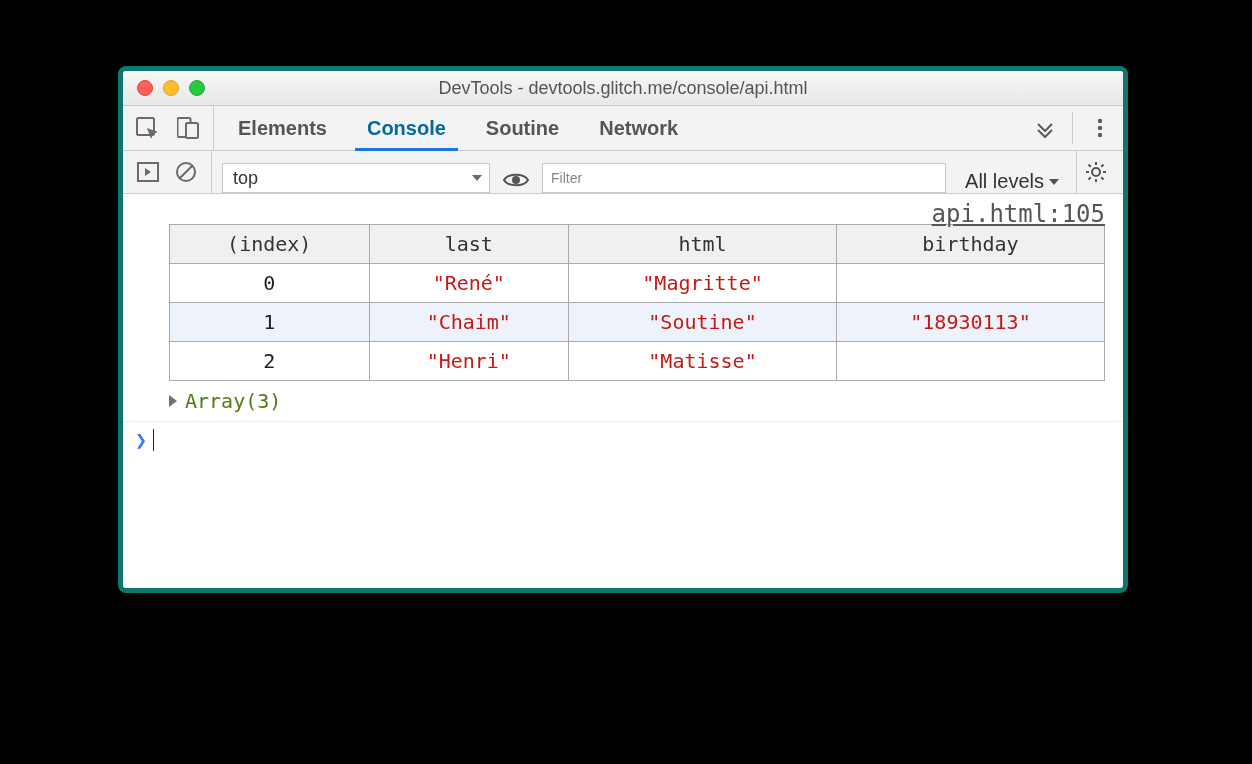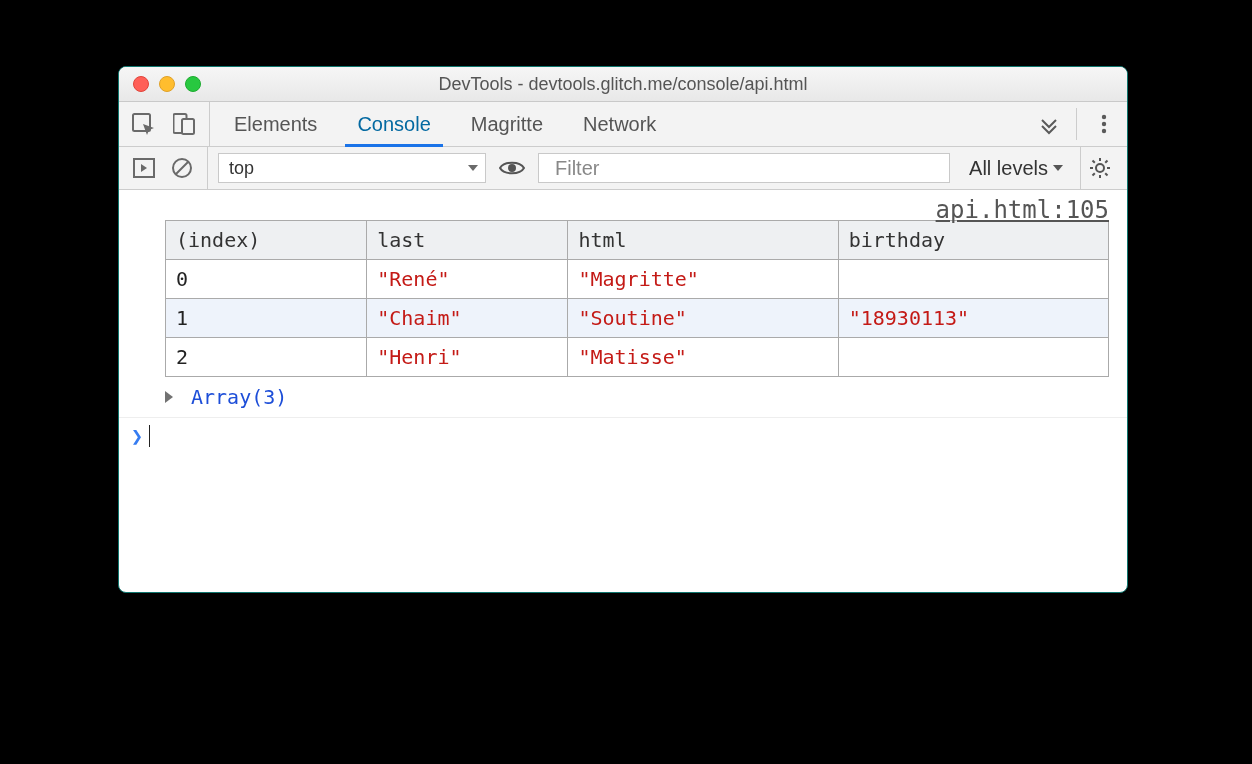--- a/index.html
+++ b/index.html
@@ -15,21 +15,21 @@
   .window {
     position: absolute;
     left: 118px;
     top: 66px;
     width: 1010px;
     height: 527px;
     background: #fff;
     border-radius: 8px;
     box-shadow: 0 20px 50px rgba(0,0,0,0.5);
     overflow: hidden;
-    border: 1px solid #0f766e;
+    border: 5px solid #0f766e;
     box-sizing: border-box;
   }
   
   .titlebar {
     height: 34px;
     background: linear-gradient(#f6f6f6, #e8e8e8);
     border-bottom: 1px solid #c9c9c9;
     display: flex;
     align-items: center;
     position: relative;
@@ -55,20 +55,21 @@
     color: #555;
     pointer-events: none;
   }
   
   .tabs-row {
     height: 44px;
     border-bottom: 1px solid #ccc;
     display: flex;
     align-items: stretch;
     background: #f3f3f3;
+    font-weight: bold;
   }
   .tabs-left {
     display: flex;
     align-items: center;
     padding: 0 12px;
     gap: 14px;
     border-right: 1px solid #ccc;
   }
   .icon-btn {
     display: inline-flex;
@@ -151,33 +152,33 @@
     padding: 0 6px 0 10px;
     font-size: 18px;
     color: #333;
     justify-content: space-between;
   }
   .eye-icon, .ban-icon, .exec-icon, .gear-icon {
     color: #6b6b6b;
   }
   .filter-mid {
     display: flex;
-    align-items: center;
+    align-items: flex-end;
     gap: 13px;
     padding: 0 10px;
     flex: 1;
     height: 100%;
   }
   .filter-input {
     flex: 1;
     height: 28px;
     border: 1px solid #c9c9c9;
     background: #fff;
-    font-size: 20px;
-    padding: 0 16px;
+    font-size: 14px;
+    padding: 0 8px;
     color: #be185d;
   }
   .filter-input::placeholder { color: #888; }
   .levels-btn {
     font-size: 20px;
     color: #333;
     display: flex;
     align-items: center;
     gap: 4px;
     padding: 0 6px;
@@ -208,39 +209,39 @@
     padding: 30px 18px 0 46px;
   }
   table.console-table {
     border-collapse: collapse;
     width: 100%;
     font-family: "SFMono-Regular", Menlo, Consolas, monospace;
     font-size: 20px;
   }
   table.console-table th, table.console-table td {
     border: 1px solid #aaa;
-    text-align: left;
+    text-align: center;
     padding: 7px 10px;
     font-weight: normal;
   }
   table.console-table th {
     background: #eef0f2;
     color: #333;
   }
   table.console-table tr:nth-child(even) td {
     background: #eef3fb;
   }
   .str { color: #c41a16; }
   .idx { color: #222; }
   .array-line {
     padding: 8px 0 8px 46px;
-    color: #1d4ed8;
-    display: flex;
-    align-items: center;
-    gap: 12px;
+    color: #4d7c0f;
+    display: flex;
+    align-items: center;
+    gap: 2px;
   }
   .arrow-right {
     display: inline-block;
     width: 0; height: 0;
     border-top: 6px solid transparent;
     border-bottom: 6px solid transparent;
     border-left: 8px solid #727272;
     margin-right: 6px;
   }
   .prompt-line {
@@ -287,21 +288,21 @@
       <span class="icon-btn">
         <svg width="22" height="22" viewBox="0 0 22 22">
           <rect x="0.5" y="1" width="13" height="19" rx="1.5" fill="none" stroke="#6a6a6a" stroke-width="2"></rect>
           <rect x="9" y="6" width="12" height="15" rx="1.5" fill="#f3f3f3" stroke="#6a6a6a" stroke-width="2"></rect>
         </svg>
       </span>
     </div>
     <div class="tabs">
       <div class="tab">Elements</div>
       <div class="tab active">Console</div>
-      <div class="tab">Magritte</div>
+      <div class="tab">Soutine</div>
       <div class="tab">Network</div>
     </div>
     <div class="tabs-right">
       <span class="chev-btn">
         <svg width="22" height="22" viewBox="0 0 22 22">
             <path d="M4 7 L11 14 L18 7" fill="none" stroke="#5a5a5a" stroke-width="2"></path>
             <path d="M4 13 L11 20 L18 13" fill="none" stroke="#5a5a5a" stroke-width="2"></path>
           </svg>
       </span>
       <div class="divider-v"></div>

